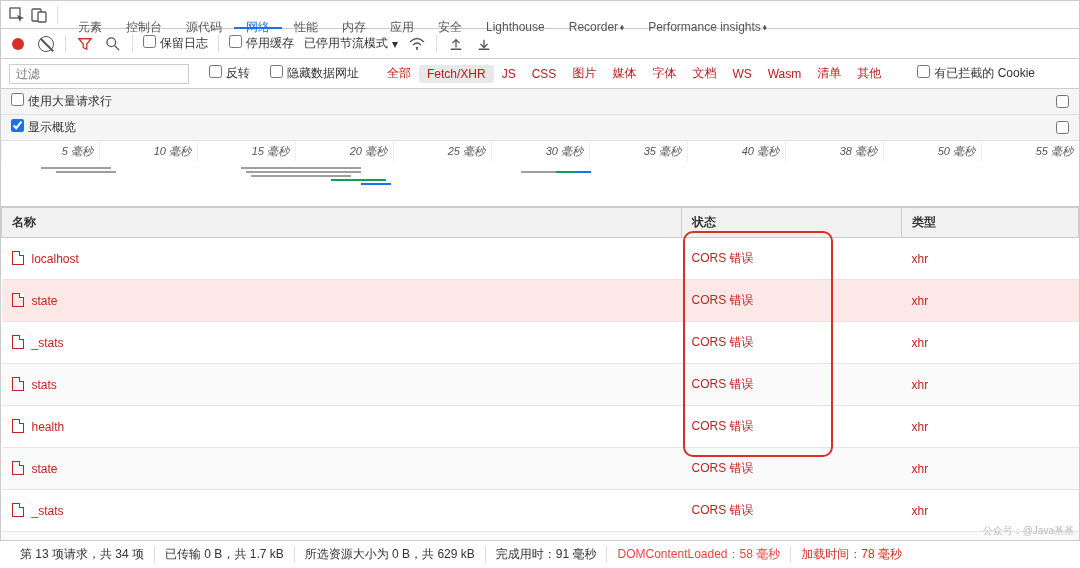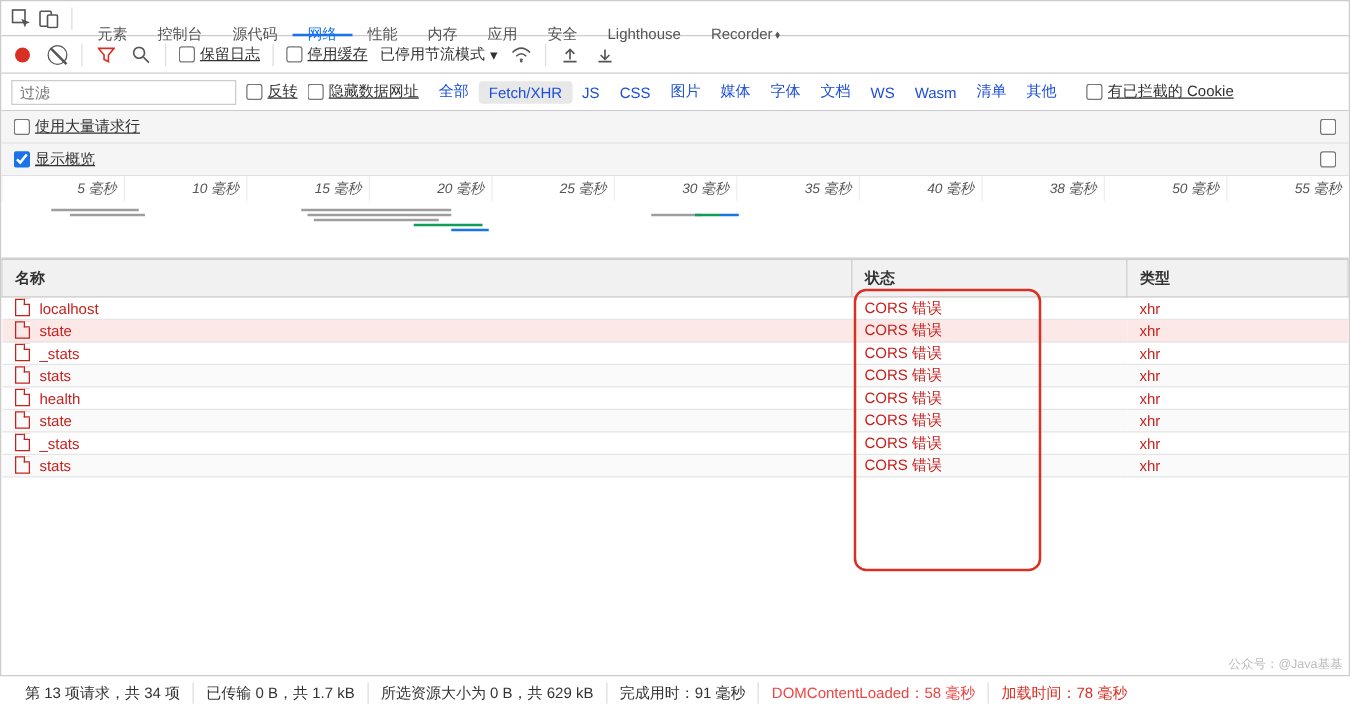--- a/index.html
+++ b/index.html
@@ -14,47 +14,47 @@
     .beta { display:inline-block; font-size:9px; vertical-align: top; margin-left:2px; }
 
     
     .toolbar { display: flex; align-items: center; height: 30px; border-bottom: 1px solid #ccc; padding: 0 8px; gap: 10px; }
     .toolbar .ic { width: 18px; height: 18px; display: flex; align-items: center; justify-content: center; }
     .rec-dot { width: 12px; height: 12px; border-radius: 50%; background: #d93025; }
     .no-icon { width:16px; height:16px; border:1.5px solid #555; border-radius:50%; position:relative; }
     .no-icon::after { content:""; position:absolute; width:18px; height:1.5px; background:#555; top:7px; left:-1px; transform:rotate(45deg);}
     .funnel { color:#d93025; }
     .tb-sep { width:1px; height:18px; background:#ddd; }
-    .chk-lbl { display:flex; align-items:center; gap:4px; color:#333;text-decoration:underline; }
+    .chk-lbl { display:flex; align-items:flex-start; gap:4px; color:#333; }
     .chk-lbl input { margin:0; }
 
     
-    .filter-row { display: flex; align-items: center; height: 30px; border-bottom: 1px solid #ccc; padding: 0 8px; gap: 8px; }
+    .filter-row { display: flex; align-items: center; height: 30px; border-bottom: 1px solid #ccc; padding: 0 8px; gap: 20px; }
     .filter-input { width: 180px; height: 20px; border: 1px solid #ccc; padding: 0 6px; font-size: 12px; }
     .type-pills { display: flex; align-items: center; gap: 0; }
-    .pill { padding: 2px 8px; color: #1d4ed8; cursor: pointer; }
+    .pill { padding: 2px 8px; color: #b91c1c; cursor: pointer; }
     .pill.active { background: #e8e8e8; border-radius: 3px; }
 
     
     .opt-row { display: flex; align-items: center; justify-content: space-between; height: 26px; padding: 0 10px; border-bottom: 1px solid #e0e0e0; background: #f5f5f5; }
     .opt-row.sel input[type=checkbox] { accent-color: #1a73e8; }
 
     
     .ruler-wrap { border-bottom: 1px solid #ccc; background:#fff; }
     .ruler { display:flex; height: 20px; }
     .ruler .tick { flex:1; font-size:11px; color:#555; text-align:right; padding-right:6px; border-left:1px solid #eee; line-height:20px;font-style:italic; }
     .waterfall-mini { height: 45px; position:relative; }
     .wf-seg { position:absolute; height:2px; background:#9e9e9e; }
     .wf-seg.g { background:#0f9d58; }
     .wf-seg.b { background:#1a73e8; }
 
     
     .net-table { width:100%; border-collapse: collapse; }
     .net-table th { text-align:left; font-weight:700; padding:6px 10px; border:1px solid #ccc; background:#f1f1f1; color:#333; }
-    .net-table td { padding:0 10px; border-bottom:1px solid #e5e5e5; color:#c5221f; }
+    .net-table td { padding:12px 10px; border-bottom:1px solid #e5e5e5; color:#c5221f; }
     .net-table tr:nth-child(even) td { background:#fafafa; }
     .net-table tr.hl td { background:#fce8e6; }
     .col-name { width:680px; }
     .col-status { width:220px; }
     .file-ic { display:inline-block; width:12px; height:14px; border:1.2px solid #c5221f; margin-right:8px; vertical-align: -2px; position:relative; }
     .file-ic::after { content:""; position:absolute; right:-1px; top:-1px; width:4px; height:4px; background:#fff; border-left:1.2px solid #c5221f; border-bottom:1.2px solid #c5221f; }
 
     .highlight-box { position:absolute; border:2.5px solid #d93025; border-radius:10px; pointer-events:none; }
 
     
@@ -85,20 +85,21 @@
       <div class="tab">元素</div>
       <div class="tab">控制台</div>
       <div class="tab">源代码</div>
       <div class="tab active">网络</div>
       <div class="tab">性能</div>
       <div class="tab">内存</div>
       <div class="tab">应用</div>
       <div class="tab">安全</div>
       <div class="tab">Lighthouse</div>
       <div class="tab">Recorder<span class="beta">⬧</span></div>
+      <div class="tab">Performance insights<span class="beta">⬧</span></div>
     </div>
 </div>
 
 <div class="toolbar">
   <span class="ic">
       <span class="rec-dot"></span>
     </span>
   <span class="ic">
       <span class="no-icon"></span>
     </span>

